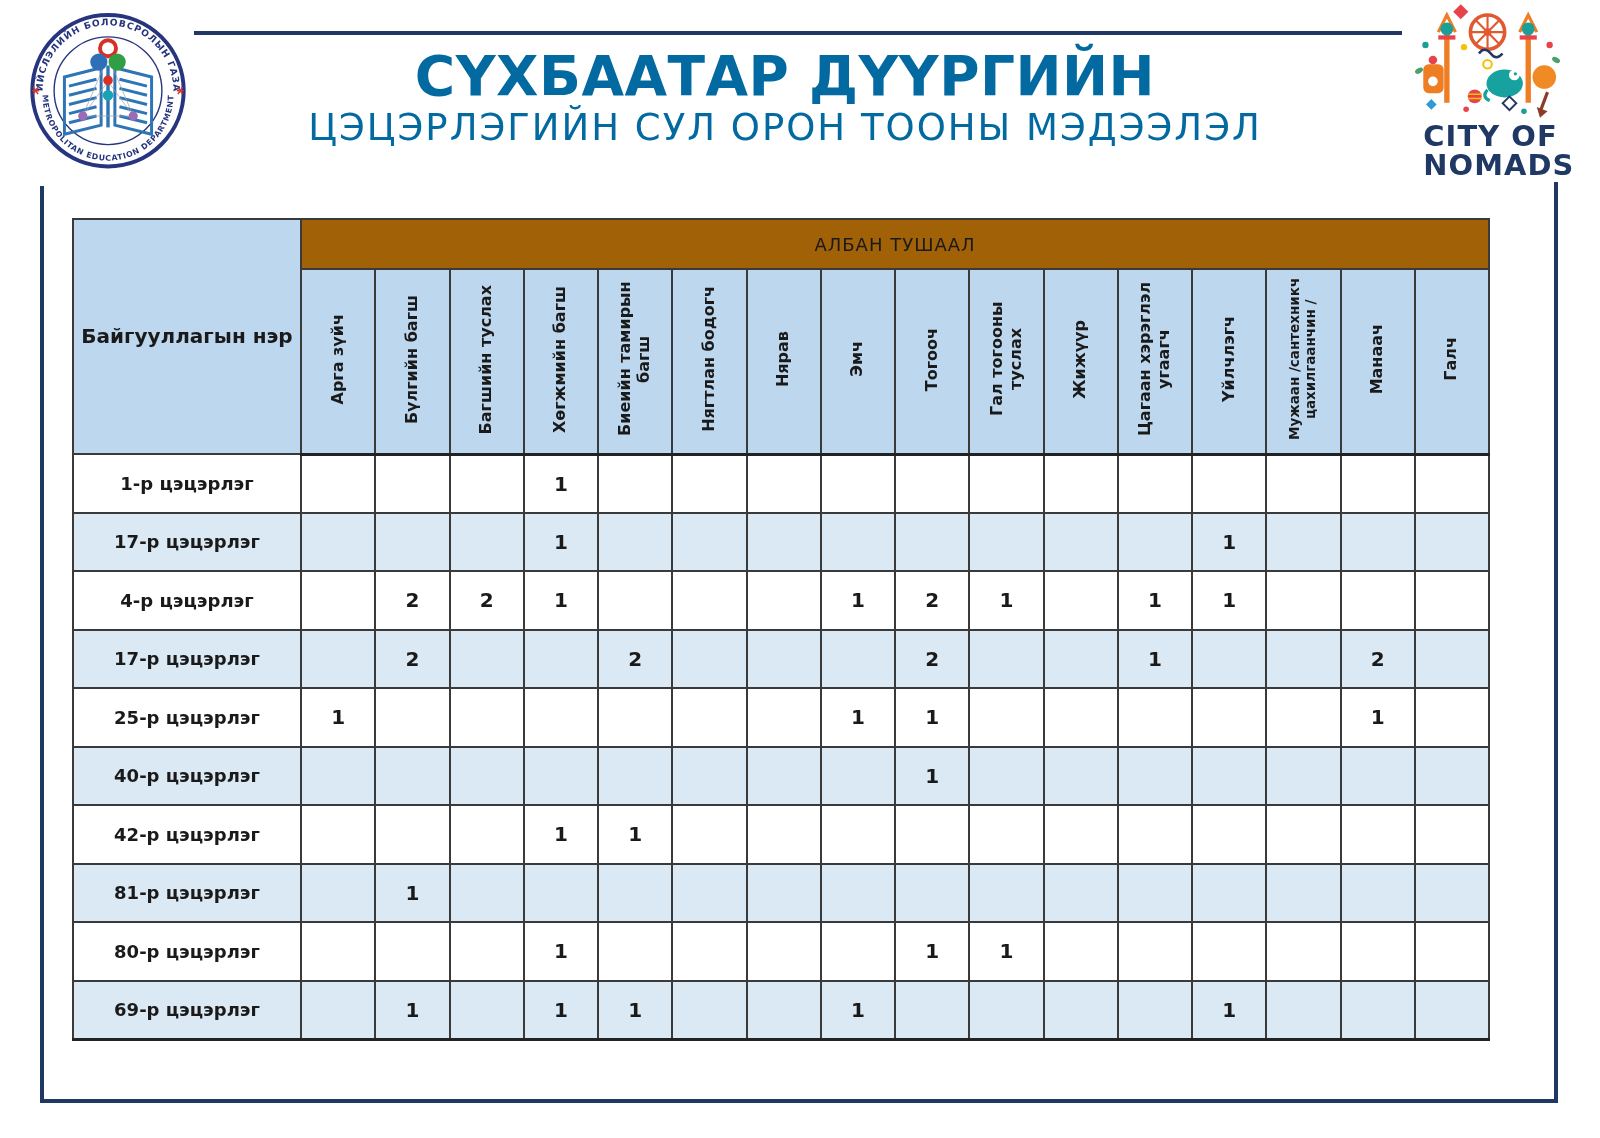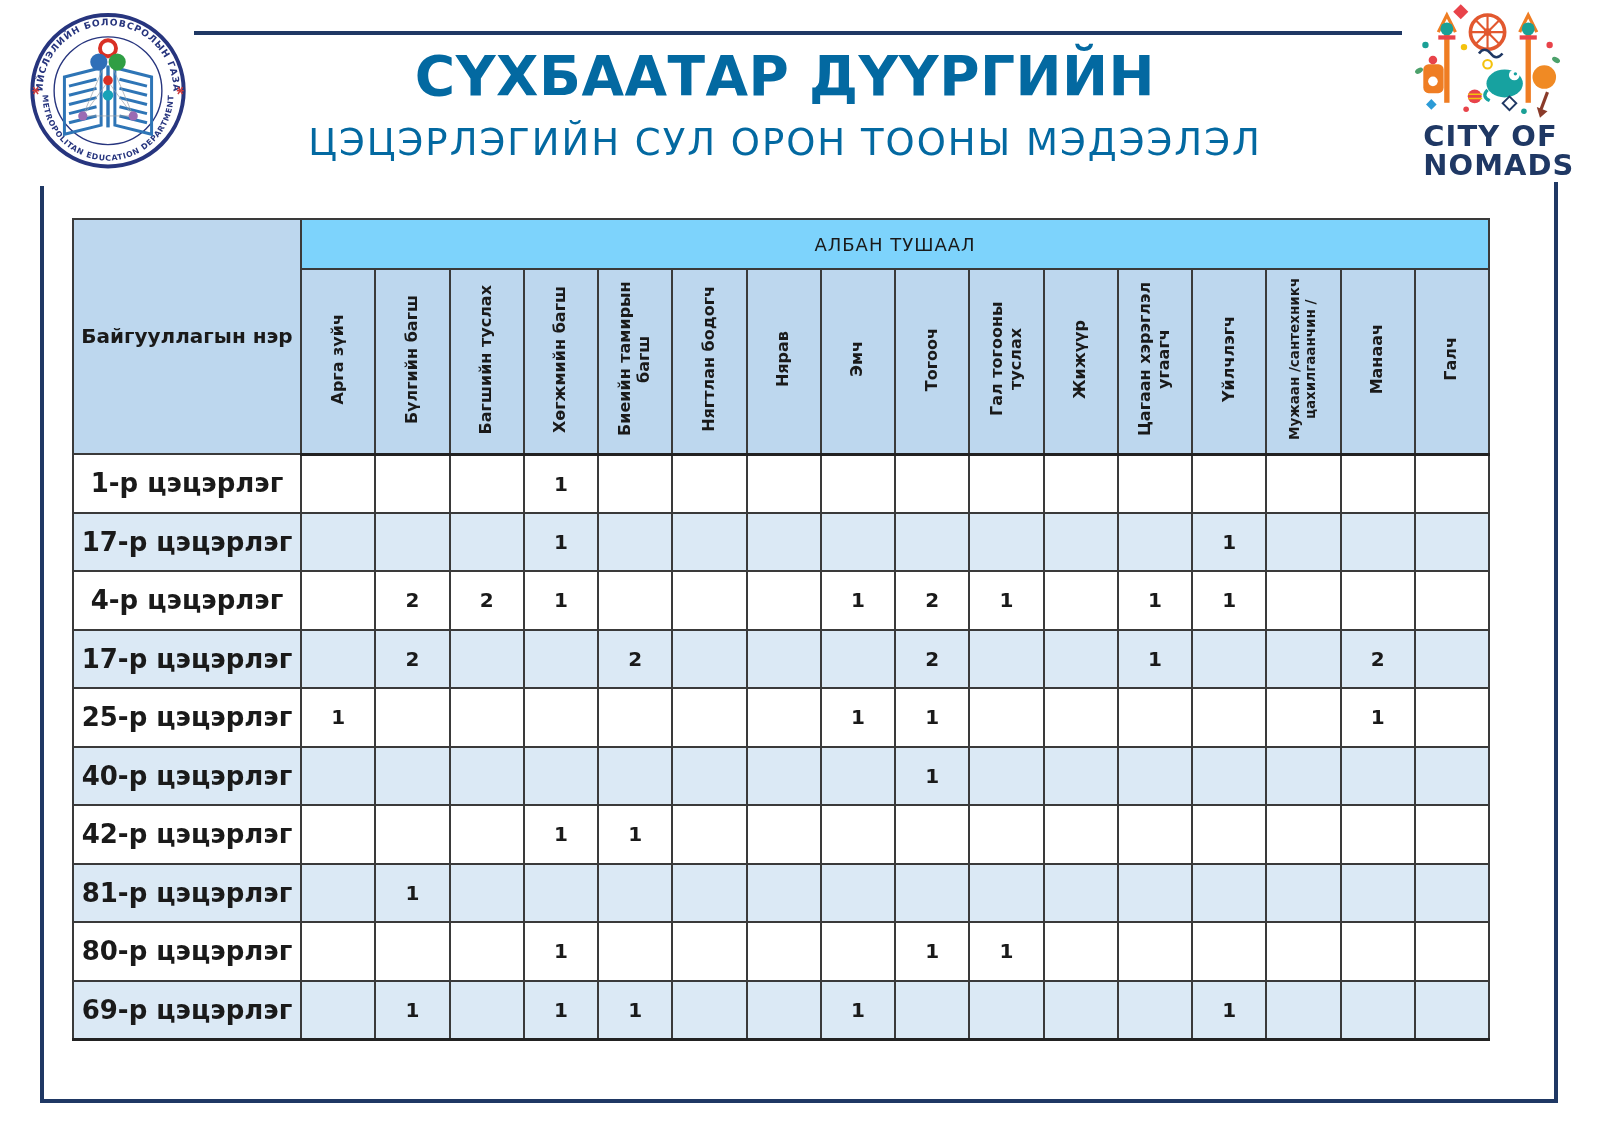--- a/index.html
+++ b/index.html
@@ -9,36 +9,36 @@
   .frame{position:absolute;left:40px;top:31px;width:1518px;height:1072px;
          border:4px solid #1f3864;box-sizing:border-box;}
   
   .logo-box{position:absolute;background:#ffffff;}
   .logo-box.left{left:22px;top:0;width:172px;height:186px;}
   .logo-box.right{left:1402px;top:0;width:170px;height:182px;}
   .logo-box svg{display:block;}
   
   .titles{position:absolute;left:170px;right:200px;top:46px;text-align:center;color:#0369a1;}
   .title{font-size:55px;font-weight:700;letter-spacing:0.5px;line-height:1.12;}
-  .subtitle{margin-top:15px;font-size:37px;font-weight:400;letter-spacing:2px;line-height:1.1;}
+  .subtitle{margin-top:0;font-size:37px;font-weight:400;letter-spacing:2px;line-height:1.1;}
   
   table.vtable{position:absolute;left:72px;top:218px;width:1418px;border-collapse:collapse;
                table-layout:fixed;color:#1a1a1a;}
   .vtable th,.vtable td{border:2px solid #3a3a3a;box-sizing:border-box;padding:0 2px;
                         text-align:center;vertical-align:middle;}
   .vtable .org-h{width:228px;background:#bdd7ee;font-size:20px;font-weight:700;line-height:1.35;}
-  .vtable .grp{background:#7dd3fc;height:50px;font-size:18px;font-weight:400;letter-spacing:1px;}
+  .vtable .grp{background:#a16207;height:50px;font-size:18px;font-weight:400;letter-spacing:1px;}
   .vtable .colh{background:#bdd7ee;height:185px;border-bottom:3px solid #222222;}
   .vtable tr.hdr2 th{border-bottom:3px solid #222222;}
   .vert{writing-mode:vertical-rl;transform:rotate(180deg);display:inline-block;
         max-height:176px;font-size:16px;font-weight:700;line-height:1.18;white-space:normal;}
   .vtable tr.hdr2 th:nth-child(14) .vert{font-size:13.5px;}
   .vtable tbody td{height:58.5px;background:#ffffff;}
   .vtable tbody tr.alt td{background:#dbe9f5;}
-  .vtable td.org{font-size:26px;font-weight:700;}
+  .vtable td.org{font-size:18px;font-weight:700;}
   .vtable td.val{font-size:20px;font-weight:700;}
   .vtable tbody tr:last-child td{border-bottom:3px solid #222222;}
 </style>
 </head>
 <body>
 
 <div class="page">
 
   <div class="frame"></div>
 

